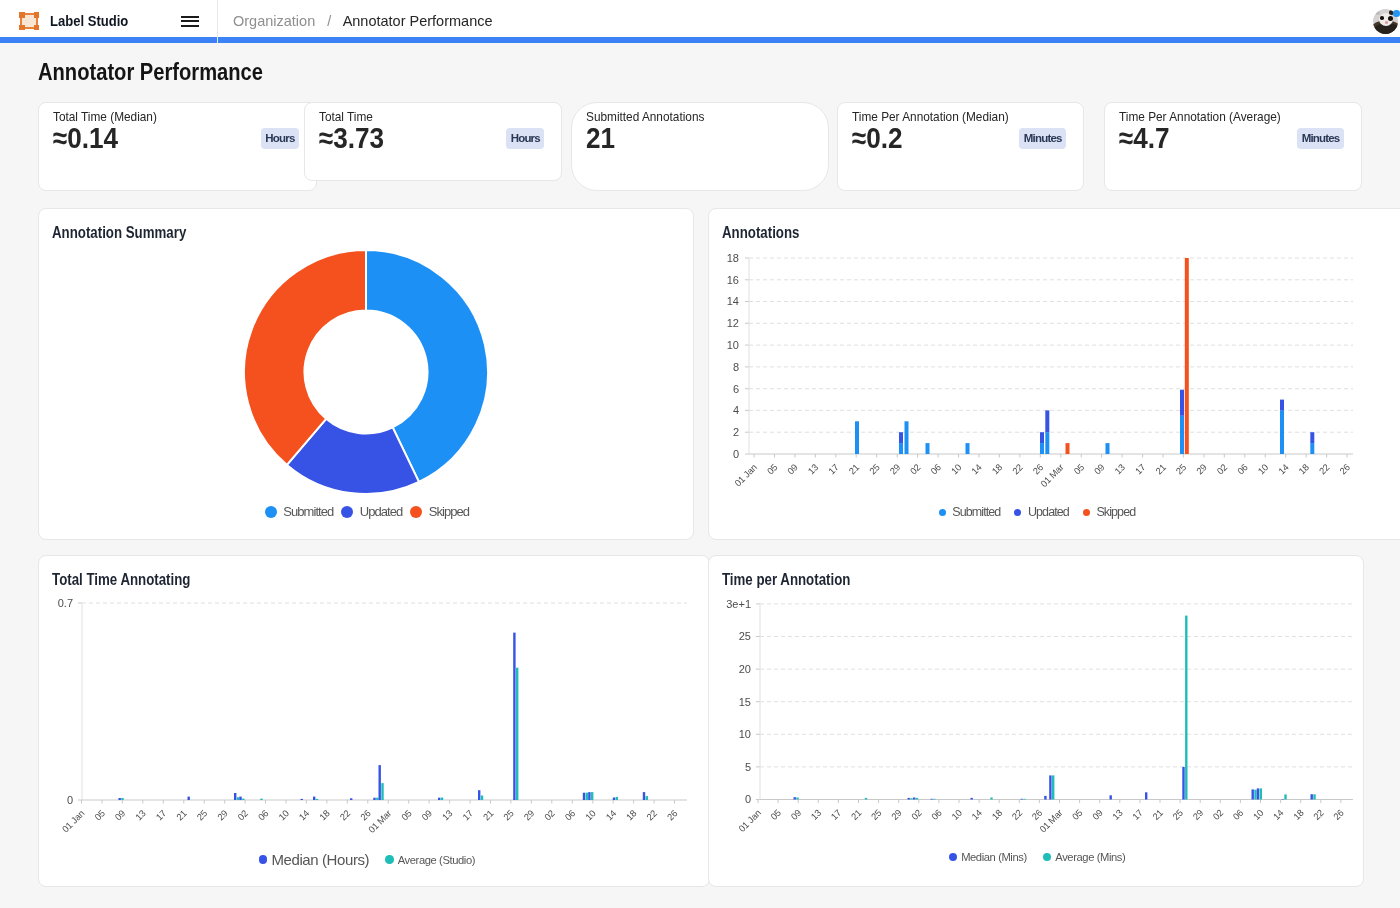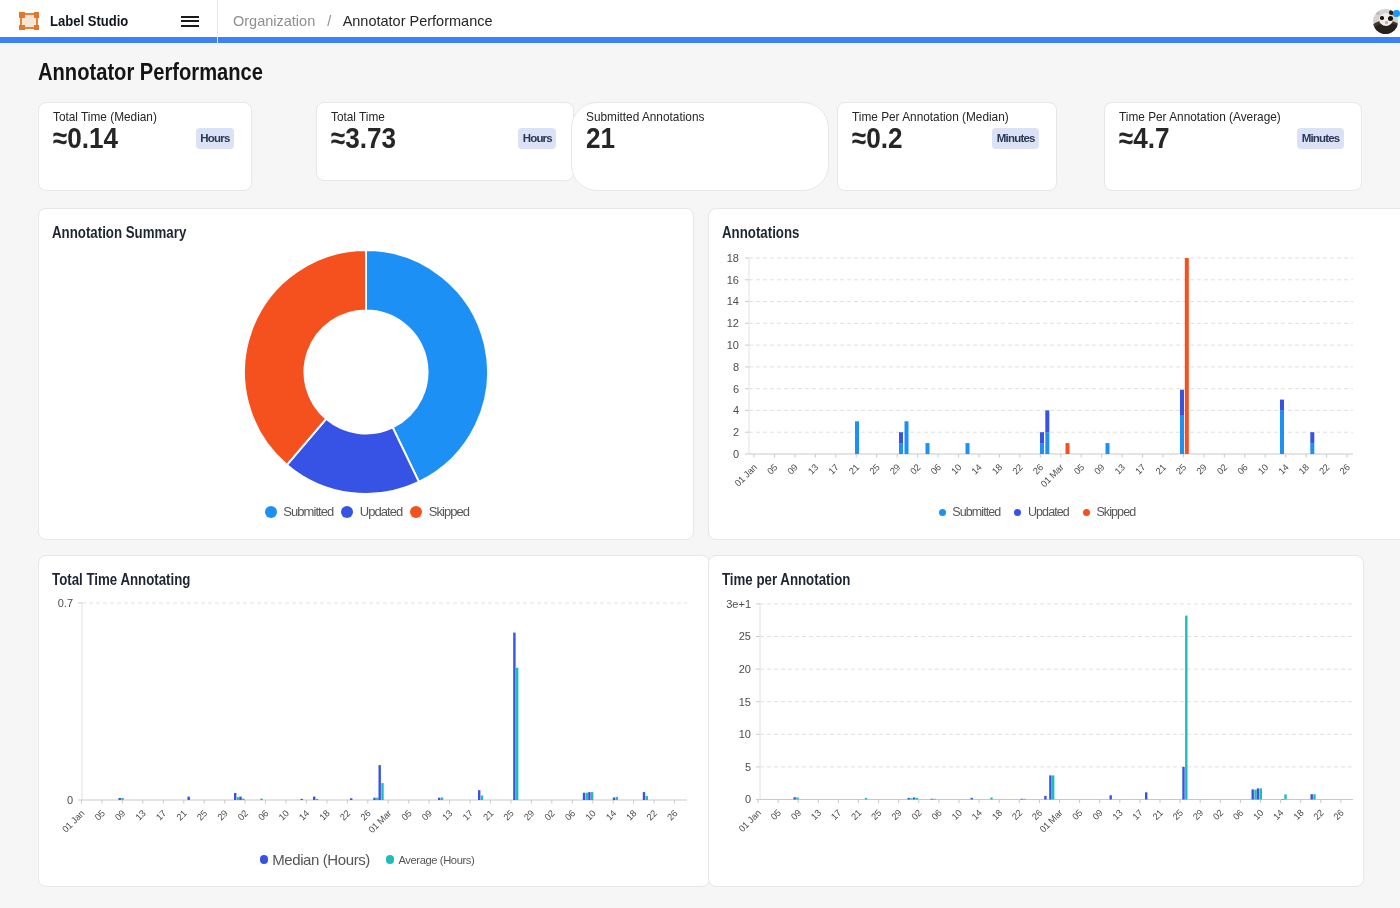--- a/index.html
+++ b/index.html
@@ -30,35 +30,35 @@
 <div style="position:absolute;left:5.5px;top:3.5px;width:14px;height:13px;background:#efecea;border-radius:50%;"></div>
 <div style="position:absolute;left:7px;top:7px;width:3.5px;height:3.5px;background:#17120e;border-radius:50%;"></div>
 <div style="position:absolute;left:14.5px;top:6.5px;width:5px;height:5px;background:#17120e;border-radius:50%;"></div>
 <div style="position:absolute;left:11.5px;top:11.5px;width:3.5px;height:3px;background:#dc9d99;border-radius:50%;"></div>
 <div style="position:absolute;left:15.5px;top:0.5px;width:5px;height:5px;background:#24201c;border-radius:50%;"></div>
 <div style="position:absolute;left:2px;top:2px;width:5px;height:4px;background:#bdbaba;border-radius:50%;"></div>
 </div>
 <div style="position:absolute;left:1393px;top:10px;width:6.5px;height:6.5px;border-radius:50%;background:#2196f3;"></div>
 </div>
 <div style="position:absolute;left:38px;top:59px;font-size:23px;font-weight:700;color:#141414;transform:scaleX(0.876);transform-origin:0 0;white-space:nowrap;">Annotator Performance</div>
-<div class="card" style="left:38.0px;top:102px;width:214px;height:89px;padding-left:36px;">
+<div class="card" style="left:38.0px;top:102px;width:279px;height:89px;padding-left:36px;">
     <div style="position:absolute;left:14px;top:6px;font-size:13px;color:#262626;transform:scaleX(0.91);transform-origin:0 0;white-space:nowrap;">Total Time (Median)</div>
     <div style="position:absolute;left:14px;top:19px;font-size:29px;font-weight:700;color:#262626;transform:scaleX(0.9);transform-origin:0 0;">≈0.14</div>
     <div style="position:absolute;right:17px;top:24.5px;background:#dbe2f6;color:#2a3854;font-size:11.5px;font-weight:700;padding:3.5px 4.5px;border-radius:4px;line-height:14px;letter-spacing:-0.8px;">Hours</div>
   </div>
-<div class="card" style="left:316px;top:102px;width:258.4px;height:79px;">
+<div class="card" style="left:304px;top:102px;width:258.4px;height:79px;">
     <div style="position:absolute;left:14px;top:6px;font-size:13px;color:#262626;transform:scaleX(0.91);transform-origin:0 0;white-space:nowrap;">Total Time</div>
     <div style="position:absolute;left:14px;top:19px;font-size:29px;font-weight:700;color:#262626;transform:scaleX(0.9);transform-origin:0 0;">≈3.73</div>
     <div style="position:absolute;right:17px;top:24.5px;background:#dbe2f6;color:#2a3854;font-size:11.5px;font-weight:700;padding:3.5px 4.5px;border-radius:4px;line-height:14px;letter-spacing:-0.8px;">Hours</div>
   </div>
 <div class="card" style="left:570.8px;top:102px;width:258.4px;height:89px;border-radius:26px;">
     <div style="position:absolute;left:14px;top:6px;font-size:13px;color:#262626;transform:scaleX(0.91);transform-origin:0 0;white-space:nowrap;">Submitted Annotations</div>
     <div style="position:absolute;left:14px;top:19px;font-size:29px;font-weight:700;color:#262626;transform:scaleX(0.9);transform-origin:0 0;">21</div>
   </div>
-<div class="card" style="left:837.2px;top:102px;width:220px;height:89px;">
+<div class="card" style="left:837.2px;top:102px;width:247px;height:89px;">
     <div style="position:absolute;left:14px;top:6px;font-size:13px;color:#262626;transform:scaleX(0.91);transform-origin:0 0;white-space:nowrap;">Time Per Annotation (Median)</div>
     <div style="position:absolute;left:14px;top:19px;font-size:29px;font-weight:700;color:#262626;transform:scaleX(0.9);transform-origin:0 0;">≈0.2</div>
     <div style="position:absolute;right:17px;top:24.5px;background:#dbe2f6;color:#2a3854;font-size:11.5px;font-weight:700;padding:3.5px 4.5px;border-radius:4px;line-height:14px;letter-spacing:-0.8px;">Minutes</div>
   </div>
 <div class="card" style="left:1103.6px;top:102px;width:258.4px;height:89px;">
     <div style="position:absolute;left:14px;top:6px;font-size:13px;color:#262626;transform:scaleX(0.91);transform-origin:0 0;white-space:nowrap;">Time Per Annotation (Average)</div>
     <div style="position:absolute;left:14px;top:19px;font-size:29px;font-weight:700;color:#262626;transform:scaleX(0.9);transform-origin:0 0;">≈4.7</div>
     <div style="position:absolute;right:17px;top:24.5px;background:#dbe2f6;color:#2a3854;font-size:11.5px;font-weight:700;padding:3.5px 4.5px;border-radius:4px;line-height:14px;letter-spacing:-0.8px;">Minutes</div>
   </div>
 <div class="card" style="left:38px;top:208px;width:656px;height:332px;">
@@ -320,21 +320,21 @@
 <div style="position:absolute;left:0;top:843px;width:656px;">
 </div>
 <div style="position:absolute;left:0;top:295px;width:656px;">
       <div style="display:flex;justify-content:center;align-items:center;gap:16px;">
         <span style="display:inline-flex;align-items:center;gap:4px;">
           <span style="width:8.5px;height:8.5px;border-radius:50%;background:#3753e6;flex:none;"></span>
           <span style="font-size:15px;color:#565656;letter-spacing:-0.4px;">Median (Hours)</span>
         </span>
         <span style="display:inline-flex;align-items:center;gap:4px;">
           <span style="width:8.5px;height:8.5px;border-radius:50%;background:#1fbdb8;flex:none;"></span>
-          <span style="font-size:11.2px;color:#565656;letter-spacing:-0.4px;">Average (Hours)</span>
+          <span style="font-size:11.2px;color:#565656;letter-spacing:-0.4px;">Average (Studio)</span>
         </span>
       </div>
     </div>
 </div>
 <div class="card" style="left:708px;top:555px;width:656px;height:332px;">
 <div class="ctitle">Time per Annotation</div>
 <div style="position:absolute;left:0;top:0;"><svg width="656" height="332" viewBox="0 0 656 332">
         <line x1="51" y1="210.9" x2="644" y2="210.9" stroke="#e0e0e0" stroke-width="1" stroke-dasharray="4 3"></line>
         <line x1="51" y1="178.3" x2="644" y2="178.3" stroke="#e0e0e0" stroke-width="1" stroke-dasharray="4 3"></line>
         <line x1="51" y1="145.7" x2="644" y2="145.7" stroke="#e0e0e0" stroke-width="1" stroke-dasharray="4 3"></line>
@@ -439,12 +439,24 @@
         <rect x="545.3" y="233.7" width="2.4" height="9.8" fill="#1fbdb8"></rect>
         <rect x="547.8" y="232.4" width="2.4" height="11.1" fill="#3753e6"></rect>
         <rect x="550.6" y="232.4" width="2.4" height="11.1" fill="#1fbdb8"></rect>
         <rect x="572.5" y="243.0" width="2.4" height="0.5" fill="#3753e6"></rect>
         <rect x="575.3" y="238.4" width="2.4" height="5.1" fill="#1fbdb8"></rect>
         <rect x="601.5" y="238.2" width="2.4" height="5.3" fill="#3753e6"></rect>
         <rect x="604.3" y="238.3" width="2.4" height="5.2" fill="#1fbdb8"></rect>
         <rect x="340.2" y="219.4" width="2.4" height="24.1" fill="#3753e6"></rect>
         <rect x="343.0" y="219.4" width="2.4" height="24.1" fill="#1fbdb8"></rect>
       </svg></div>
+<div style="position:absolute;left:0;top:295px;width:656px;">
+      <div style="display:flex;justify-content:center;align-items:center;gap:16px;">
+        <span style="display:inline-flex;align-items:center;gap:4px;">
+          <span style="width:8.5px;height:8.5px;border-radius:50%;background:#3753e6;flex:none;"></span>
+          <span style="font-size:11.2px;color:#565656;letter-spacing:-0.4px;">Median (Mins)</span>
+        </span>
+        <span style="display:inline-flex;align-items:center;gap:4px;">
+          <span style="width:8.5px;height:8.5px;border-radius:50%;background:#1fbdb8;flex:none;"></span>
+          <span style="font-size:11.2px;color:#565656;letter-spacing:-0.4px;">Average (Mins)</span>
+        </span>
+      </div>
+    </div>
 </div>
 </body></html>

